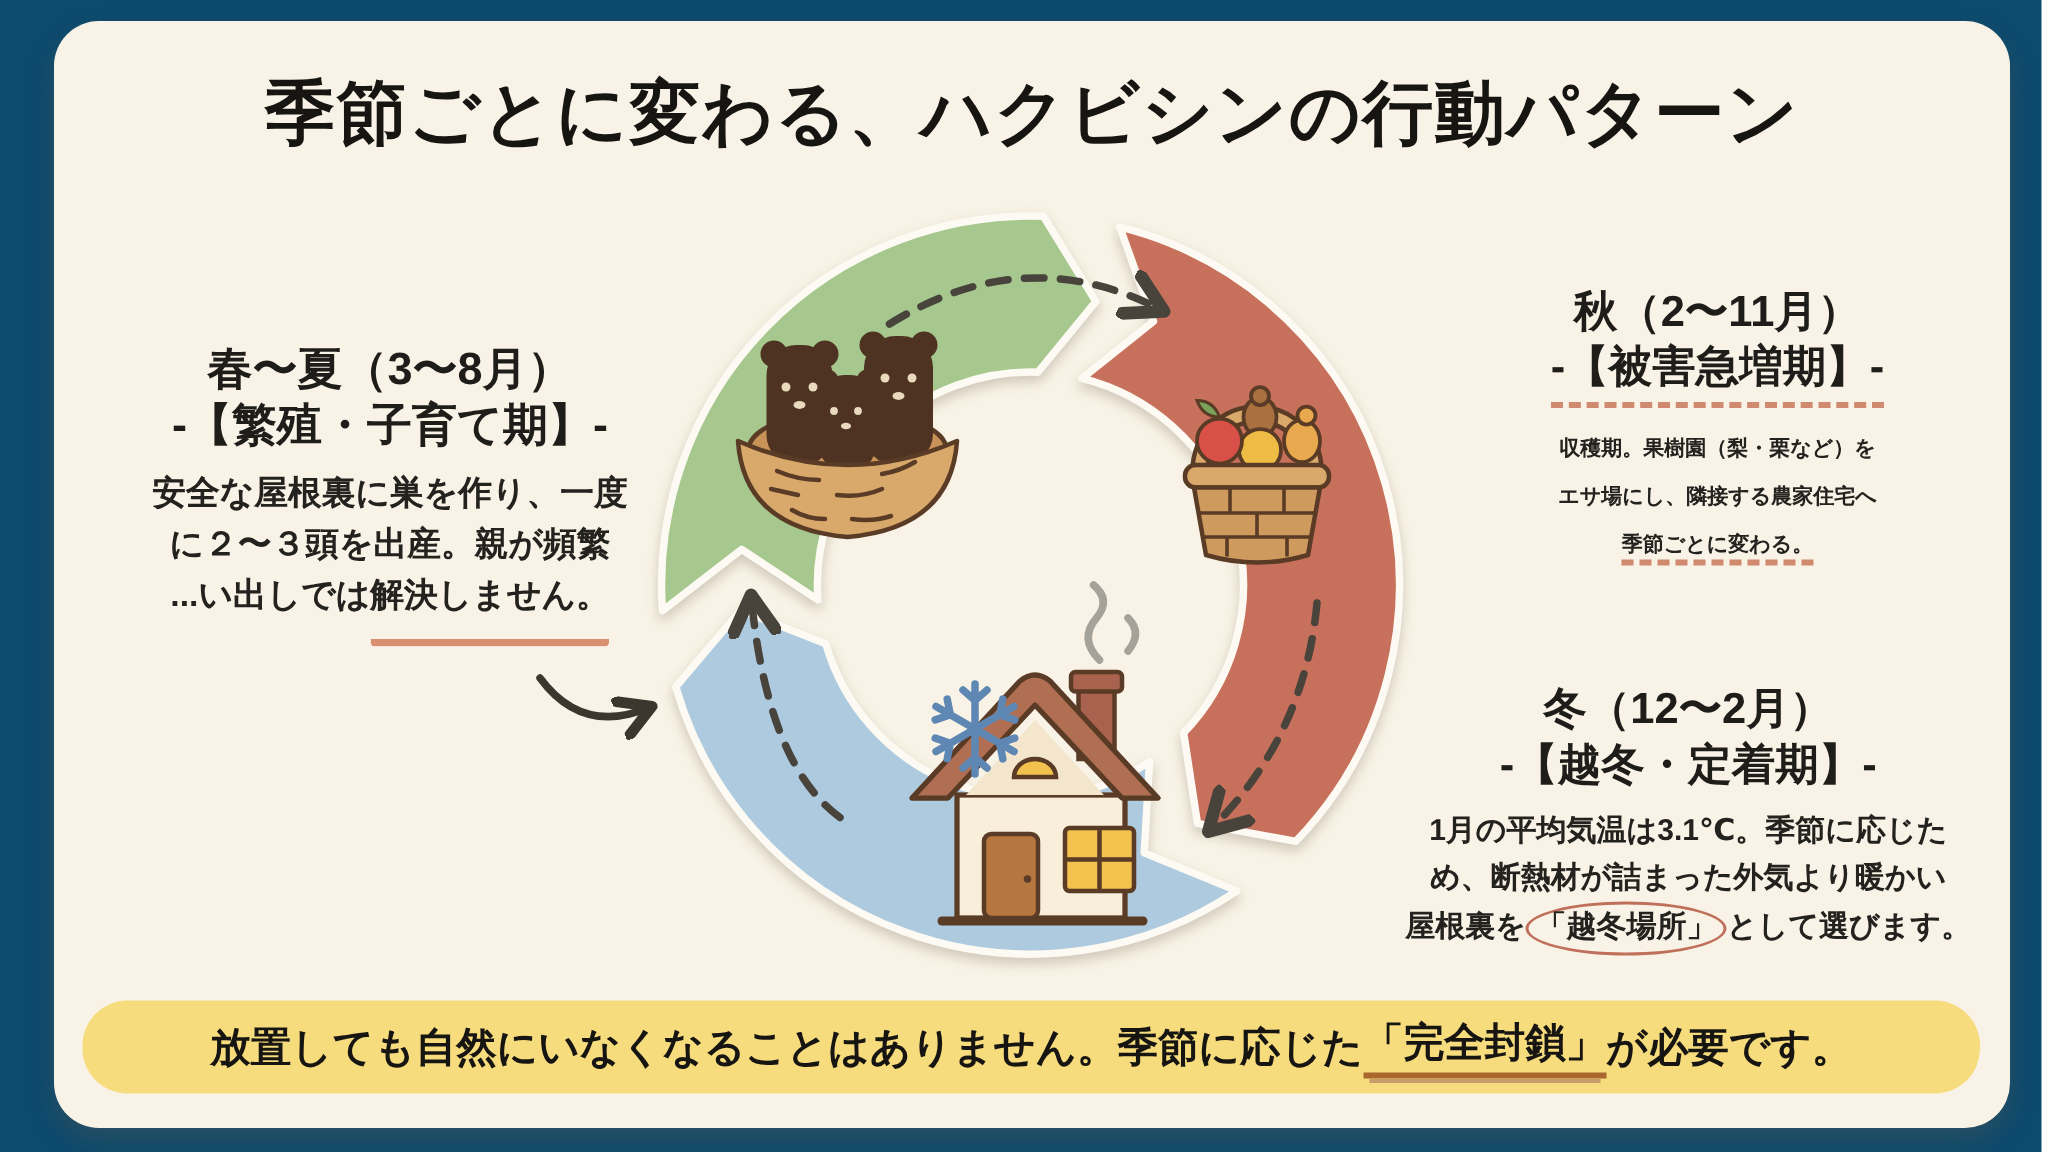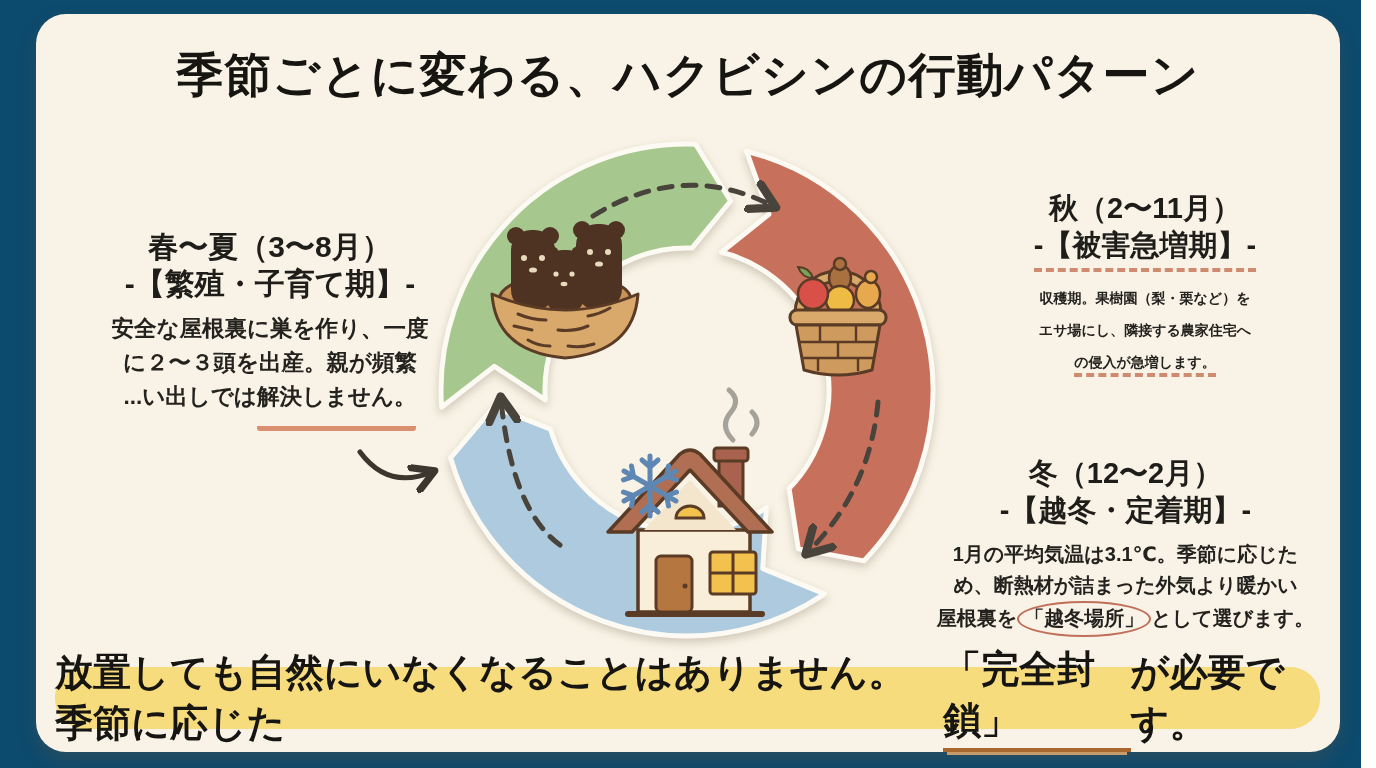--- a/index.html
+++ b/index.html
@@ -24,21 +24,21 @@
   .spring .body-line { font-size:22.5px; line-height:34px; }
   .autumn .body-line { font-size:14px; line-height:32px; }
   .winter .body-line { font-size:20px; line-height:31px; }
   .u-brush  { border-bottom:5px solid #d98f70; border-radius:3px; padding-bottom:17px; }
   .u-dashed { border-bottom:4px dashed #cf8a70; padding-bottom:3px; }
   .circled  { display:inline-block; border:2.5px solid #c0705a; border-radius:50%;
               padding:0 5px 1px 5px; }
   .banner { position:absolute; left:19px; top:653px; width:1265px; height:62px;
             background:#f6dc7d; border-radius:30px; display:flex;
             align-items:center; justify-content:center;
-            font-size:38px; font-weight:900; color:#171512; }
+            font-size:27px; font-weight:900; color:#171512; }
   .u-banner { border-bottom:4px solid #a8672f; box-shadow:0 7px 0 -4px #c89b6b;
               padding-bottom:2px; }
   .pointer-arrow { position:absolute; left:316px; top:432px; }
 </style>
 </head>
 <body>
 
 <div class="stage">
   <div class="card">
 
@@ -139,21 +139,21 @@
       <g transform="translate(222,368)" stroke="#5e87b3" stroke-width="5" stroke-linecap="round">
         <use href="#flake-spoke"></use>
         <use href="#flake-spoke" transform="rotate(60)"></use>
         <use href="#flake-spoke" transform="rotate(120)"></use>
         <use href="#flake-spoke" transform="rotate(180)"></use>
         <use href="#flake-spoke" transform="rotate(240)"></use>
         <use href="#flake-spoke" transform="rotate(300)"></use>
       </g>
     </svg>
 
-    <div class="season spring" style="left:44px; top:214px; width:380px;">
+    <div class="season spring" style="left:34px; top:214px; width:380px;">
       <div class="season-head">春〜夏（3〜8月）</div>
       <div class="season-sub">-【繁殖・子育て期】-</div>
       <div class="body-line">安全な屋根裏に巣を作り、一度</div>
       <div class="body-line">に２〜３頭を出産。親が頻繁</div>
       <div class="body-line"><span>...い出しでは</span><span class="u-brush">解決しません。</span></div>
     </div>
 
     <svg class="pointer-arrow" width="100" height="50">
       <defs>
         <marker id="ah2" viewBox="0 0 10 10" refX="7" refY="5" markerWidth="6" markerHeight="6" orient="auto-start-reverse">
@@ -161,21 +161,21 @@
         </marker>
       </defs>
       <path d="M8,6 Q36,44 80,26" fill="none" stroke="#3b372f" stroke-width="5" stroke-linecap="round" marker-end="url(#ah2)"></path>
     </svg>
 
     <div class="season autumn" style="left:904px; top:176px; width:410px;">
       <div class="season-head">秋（2〜11月）</div>
       <div class="season-sub"><span class="sub-dashed">-【被害急増期】-</span></div>
       <div class="body-line">収穫期。果樹園（梨・栗など）を</div>
       <div class="body-line">エサ場にし、隣接する農家住宅へ</div>
-      <div class="body-line"><span class="u-dashed">の侵入が急増します。</span></div>
+      <div class="body-line"><span class="u-dashed">季節ごとに変わる。</span></div>
     </div>
 
     <div class="season winter" style="left:857px; top:441px; width:465px;">
       <div class="season-head">冬（12〜2月）</div>
       <div class="season-sub">-【越冬・定着期】-</div>
       <div class="body-line">1月の平均気温は3.1℃。季節に応じた</div>
       <div class="body-line">め、断熱材が詰まった外気より暖かい</div>
       <div class="body-line"><span>屋根裏を</span><span class="circled">「越冬場所」</span><span>として選びます。</span></div>
     </div>
 

